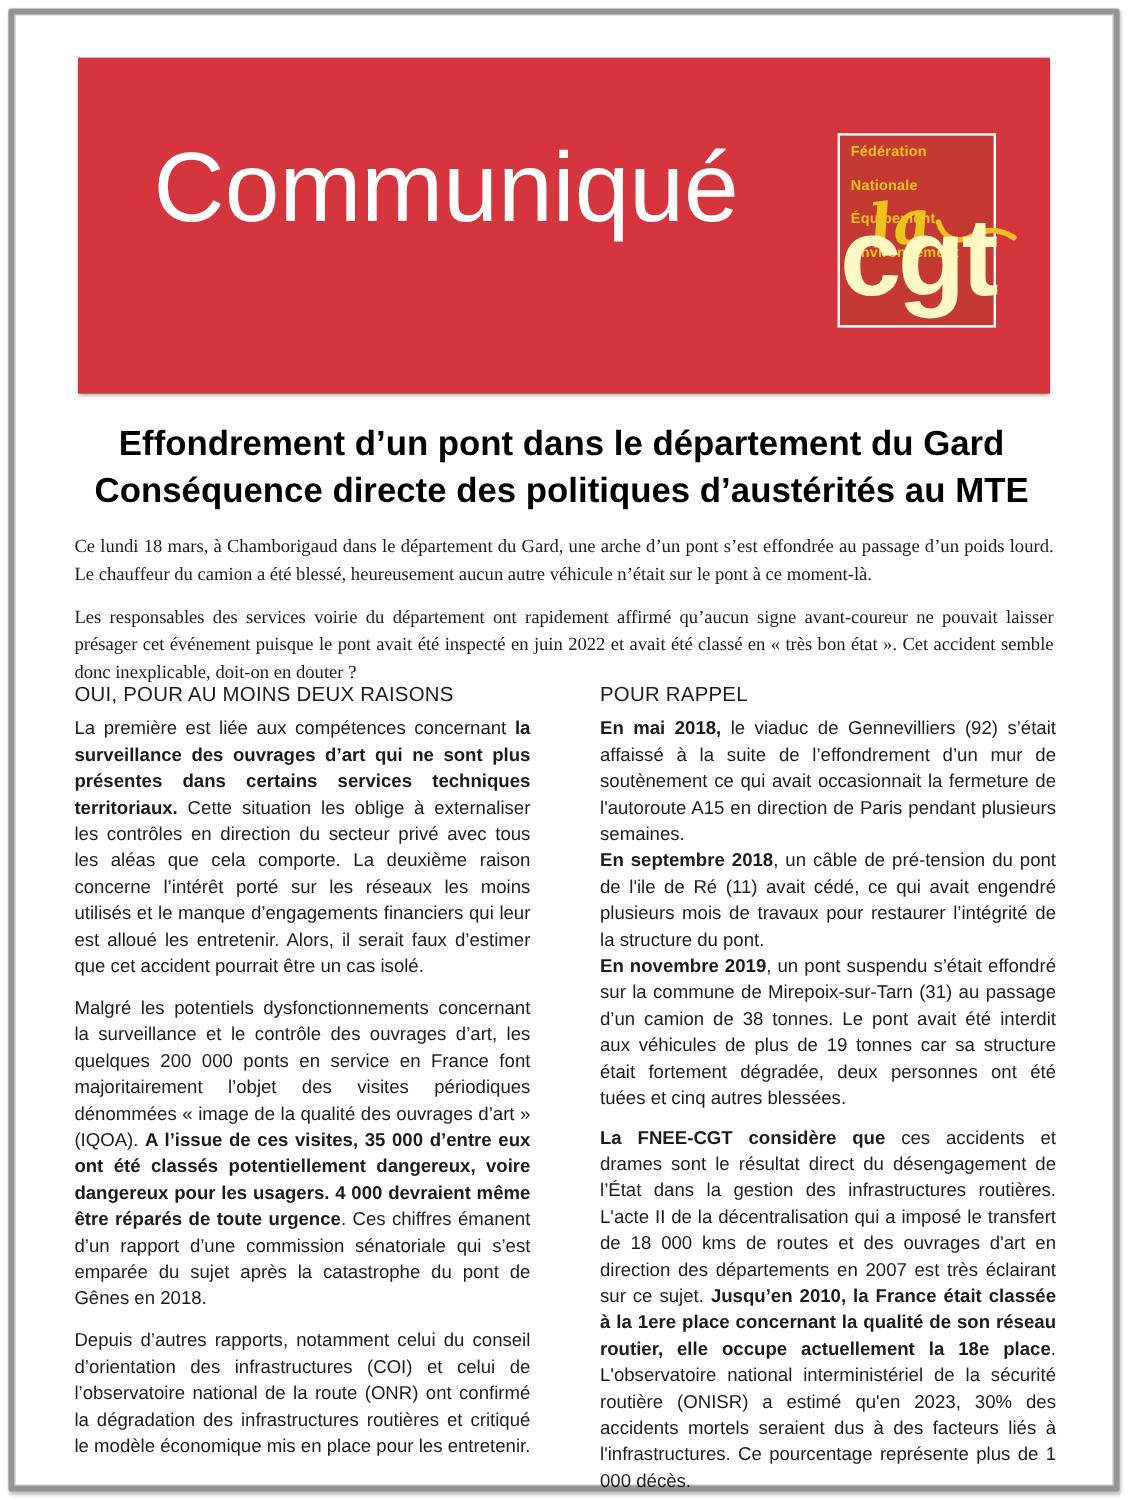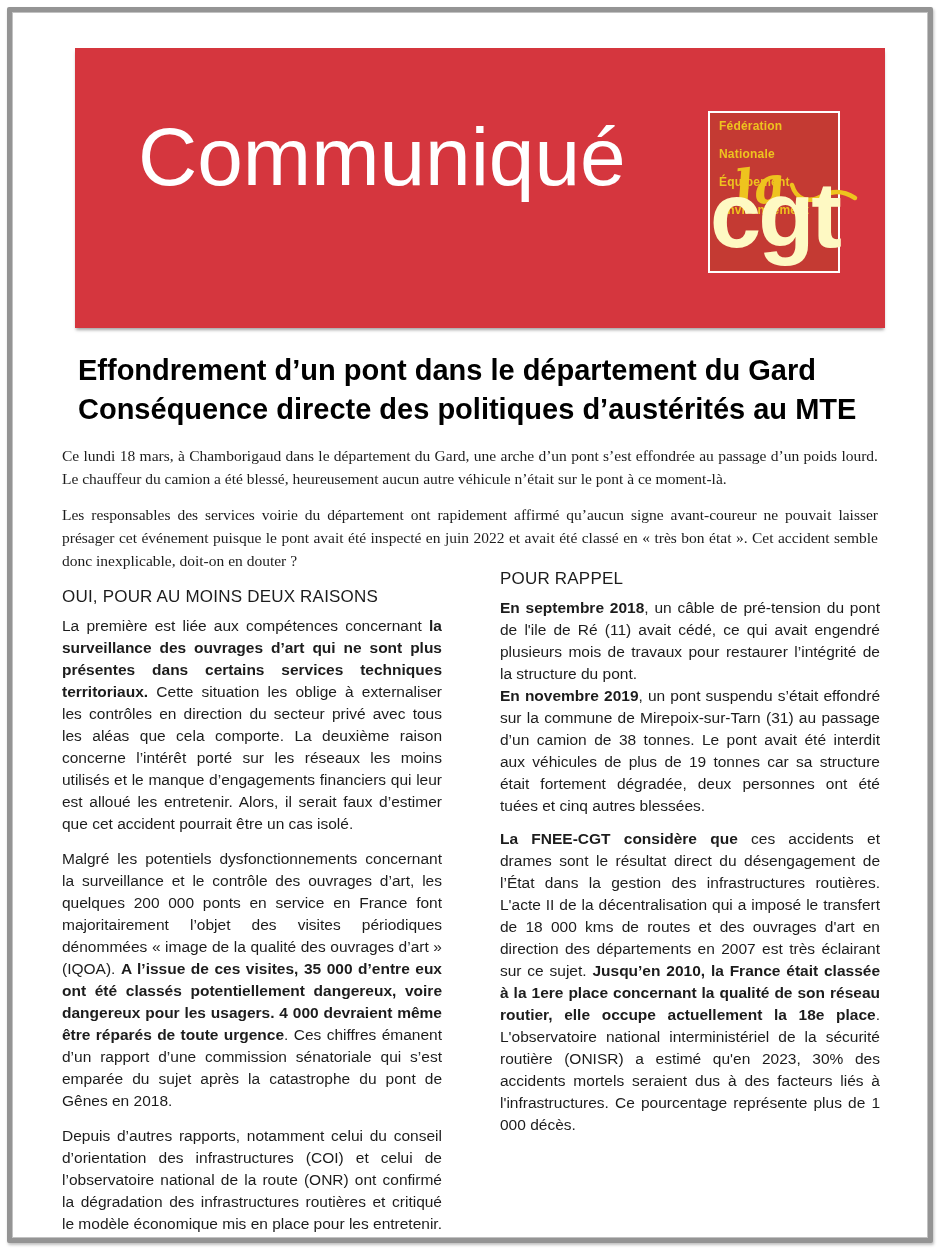--- a/index.html
+++ b/index.html
@@ -23,21 +23,20 @@
     border:5px solid var(--frame-gray);
     border-radius:2px;
     box-shadow:inset 0 0 0 1px #c2c2c2, 1px 2px 3px rgba(0,0,0,.25);
     background:#fff;
   }
   
   .banner{
     position:absolute;left:65px;top:48px;width:810px;height:280px;
     background:var(--banner-red);
     box-shadow:0 3px 3px -1px rgba(90,90,90,.55);
-    margin-left:10px;
   }
   .banner-title{
     position:absolute;left:63px;top:66px;
     color:#fff;font-size:82px;line-height:85px;font-weight:400;
     letter-spacing:0;white-space:nowrap;
   }
   
   .logo-box{
     position:absolute;left:633px;top:63px;width:132px;height:162px;
     background:var(--logo-red);
@@ -50,32 +49,32 @@
     font-weight:700;font-size:12px;line-height:15px;letter-spacing:.2px;
   }
   .logo-la{position:absolute;left:6px;top:44px;overflow:visible;}
   .logo-cgt{
     position:absolute;left:0px;top:56px;
     color:#fef9c3;font-weight:700;font-size:92px;line-height:1;
     letter-spacing:-3px;white-space:nowrap;
   }
   
   .headline{
-    position:absolute;left:78px;top:351px;width:816px;
-    font-weight:700;font-size:29px;line-height:39px;
+    position:absolute;left:60px;top:351px;width:816px;
+    text-align:center;font-weight:700;font-size:29px;line-height:39px;
     color:#000;
   }
   
   .intro{position:absolute;left:62px;top:444px;width:816px;}
   .intro p{
     font-size:15.5px;line-height:23px;text-align:justify;margin:0 0 7px;font-family:Liberation Serif, serif;
   }
   
   .column{position:absolute;top:569px;width:380px;}
-  .column.left{left:62px;margin-top:18px;}
+  .column.left{left:62px;}
   .column.right{left:500px;}
   .col-heading{
     font-size:17px;line-height:20px;font-weight:400;color:#1c1c1c;
     margin:0 0 8px;letter-spacing:.2px;
   }
   .column p{
     font-size:15.5px;line-height:22px;text-align:justify;
   }
   .para-list p{margin:0 0 13px;}
   .recall-list p{margin:0;}
@@ -122,19 +121,20 @@
   <div class="para-list">
       <p><span>La première est liée aux compétences concernant </span><b>la surveillance des ouvrages d’art qui ne sont plus présentes dans certains services techniques territoriaux.</b><span> Cette situation les oblige à externaliser les contrôles en direction du secteur privé avec tous les aléas que cela comporte. La deuxième raison concerne l’intérêt porté sur les réseaux les moins utilisés et le manque d’engagements financiers qui leur est alloué les entretenir. Alors, il serait faux d’estimer que cet accident pourrait être un cas isolé.</span></p>
       <p><span>Malgré les potentiels dysfonctionnements concernant la surveillance et le contrôle des ouvrages d’art, les quelques 200 000 ponts en service en France font majoritairement l’objet des visites périodiques dénommées « image de la qualité des ouvrages d’art » (IQOA). </span><b>A l’issue de ces visites, 35 000 d’entre eux ont été classés potentiellement dangereux, voire dangereux pour les usagers. 4 000 devraient même être réparés de toute urgence</b><span>. Ces chiffres émanent d’un rapport d’une commission sénatoriale qui s’est emparée du sujet après la catastrophe du pont de Gênes en 2018.</span></p>
       <p><span>Depuis d’autres rapports, notamment celui du conseil d’orientation des infrastructures (COI) et celui de l’observatoire national de la route (ONR) ont confirmé la dégradation des infrastructures routières et critiqué le modèle économique mis en place pour les entretenir.</span></p>
     </div>
 </div>
 
 <div class="column right">
   <h2 class="col-heading">POUR RAPPEL</h2>
   <div class="recall-list">
+      <p><b>En mai 2018,</b><span> le viaduc de Gennevilliers (92) s’était affaissé à la suite de l’effondrement d’un mur de soutènement ce qui avait occasionnait la fermeture de l'autoroute A15 en direction de Paris pendant plusieurs semaines.</span></p>
       <p><b>En septembre 2018</b><span>, un câble de pré-tension du pont de l'ile de Ré (11) avait cédé, ce qui avait engendré plusieurs mois de travaux pour restaurer l’intégrité de la structure du pont.</span></p>
       <p><b>En novembre 2019</b><span>, un pont suspendu s’était effondré sur la commune de Mirepoix-sur-Tarn (31) au passage d’un camion de 38 tonnes. Le pont avait été interdit aux véhicules de plus de 19 tonnes car sa structure était fortement dégradée, deux personnes ont été tuées et cinq autres blessées.</span></p>
     </div>
   <div class="analysis-list">
       <p><b>La FNEE-CGT considère que</b><span> ces accidents et drames sont le résultat direct du désengagement de l’État dans la gestion des infrastructures routières. L'acte II de la décentralisation qui a imposé le transfert de 18 000 kms de routes et des ouvrages d'art en direction des départements en 2007 est très éclairant sur ce sujet. </span><b>Jusqu’en 2010, la France était classée à la 1ere place concernant la qualité de son réseau routier, elle occupe actuellement la 18e place</b><span>. L'observatoire national interministériel de la sécurité routière (ONISR) a estimé qu'en 2023, 30% des accidents mortels seraient dus à des facteurs liés à l'infrastructures. Ce pourcentage représente plus de 1 000 décès.</span></p>
     </div>
 </div>
 
 </body></html>

